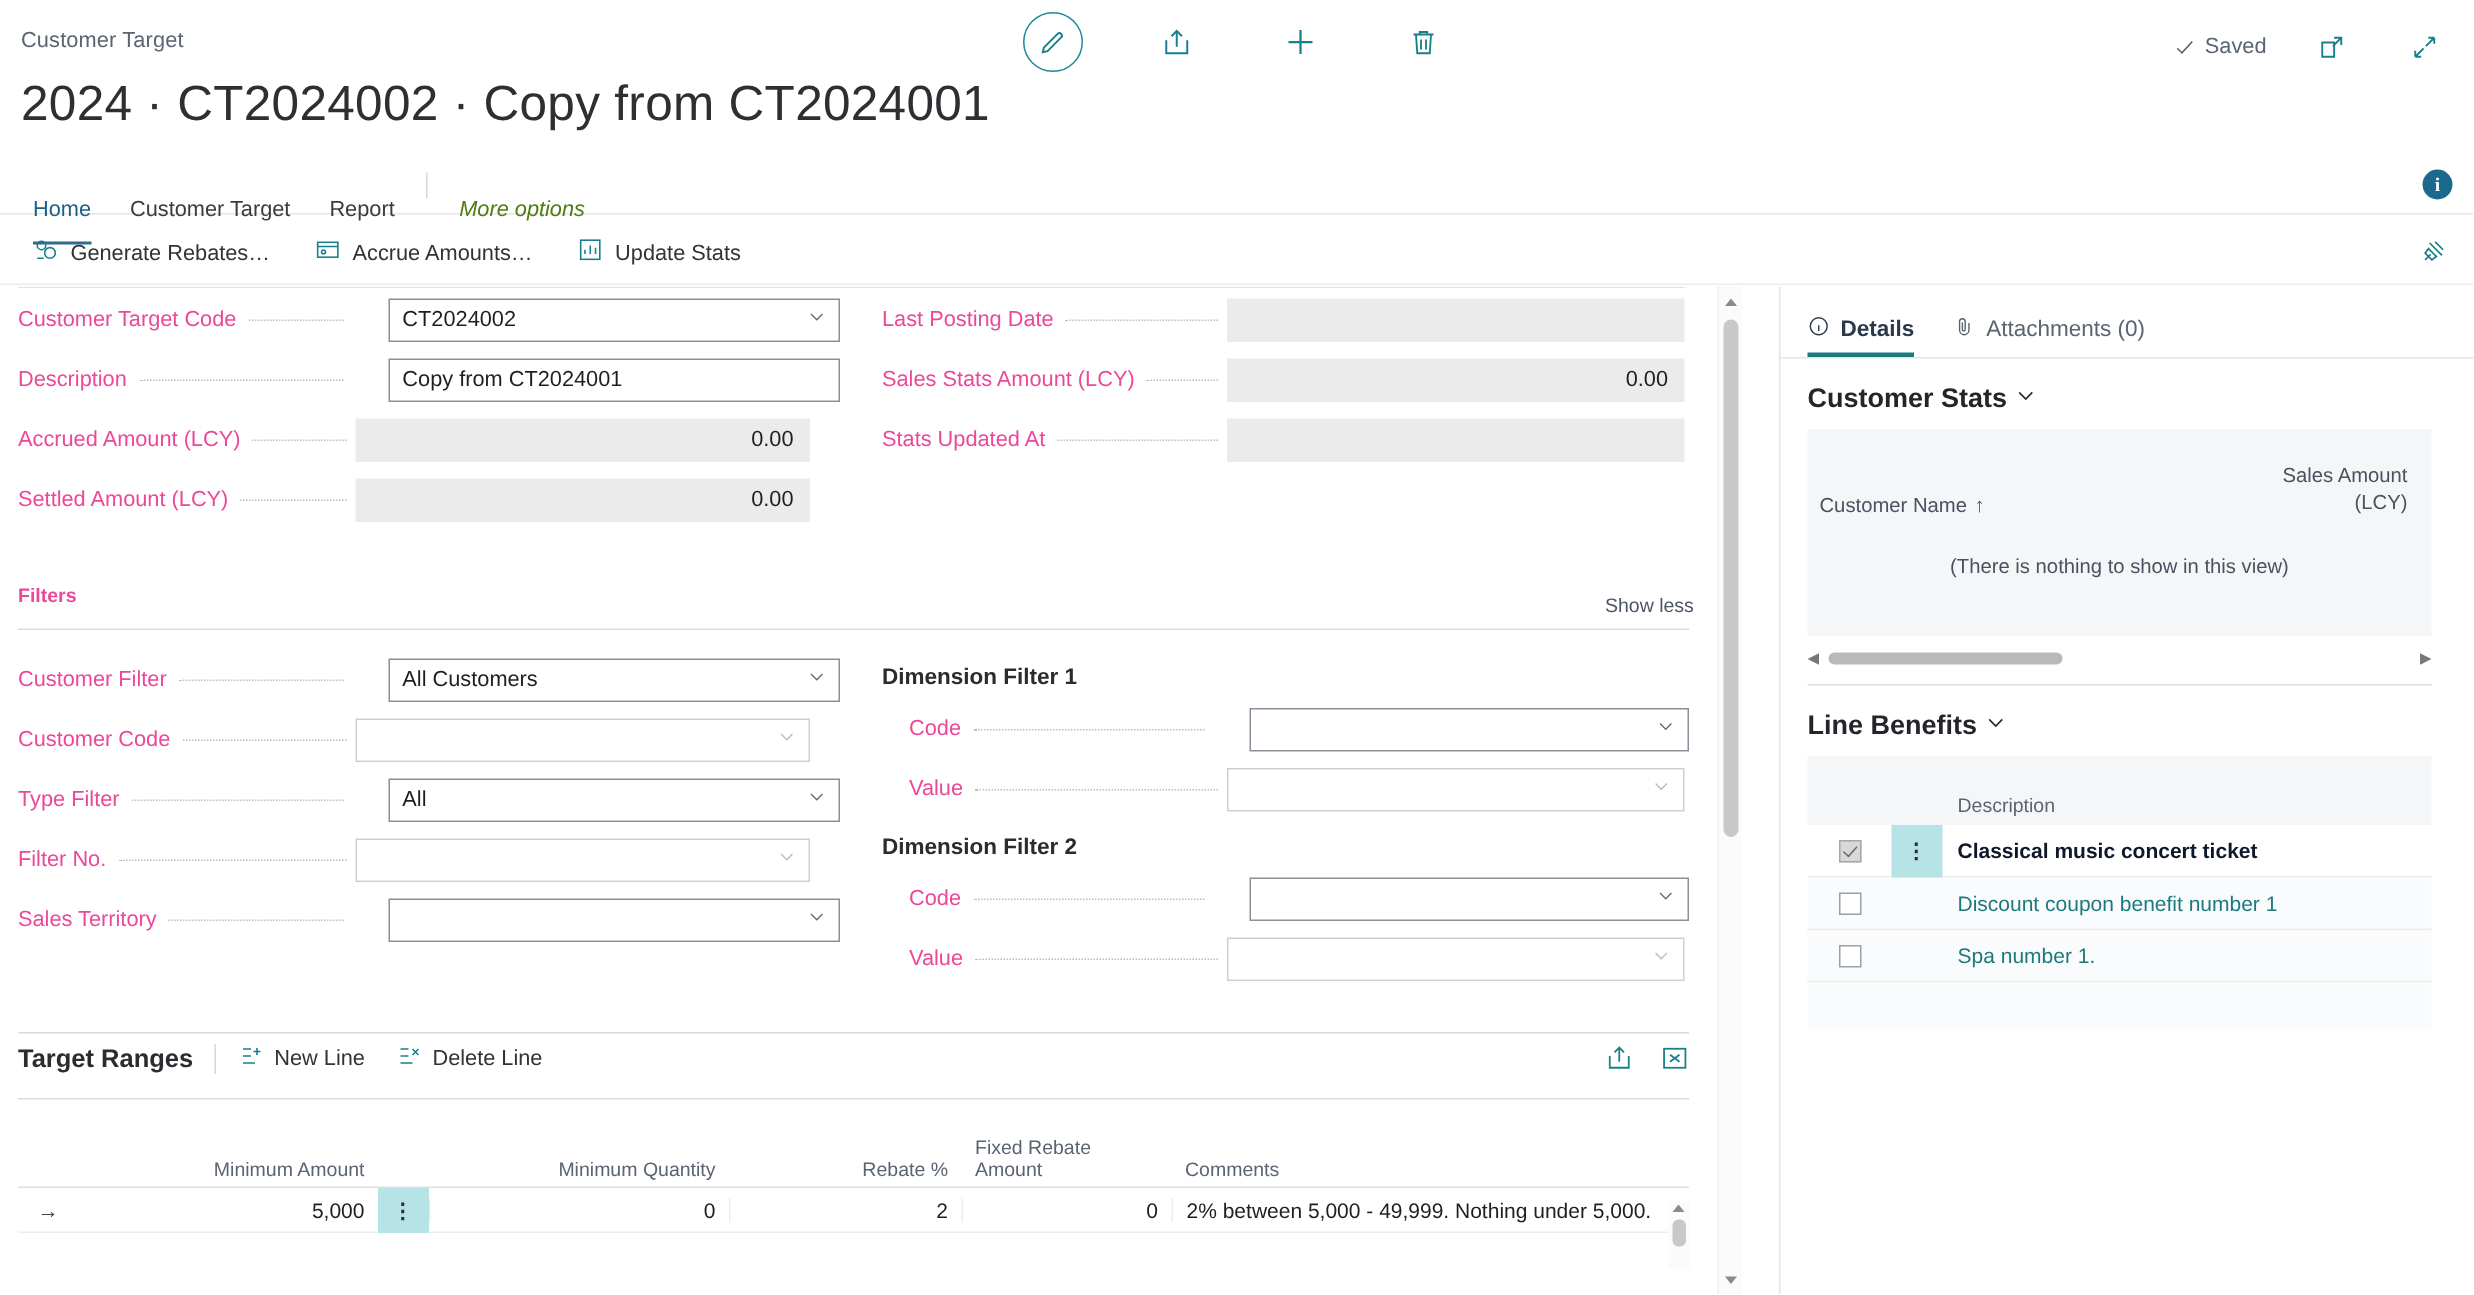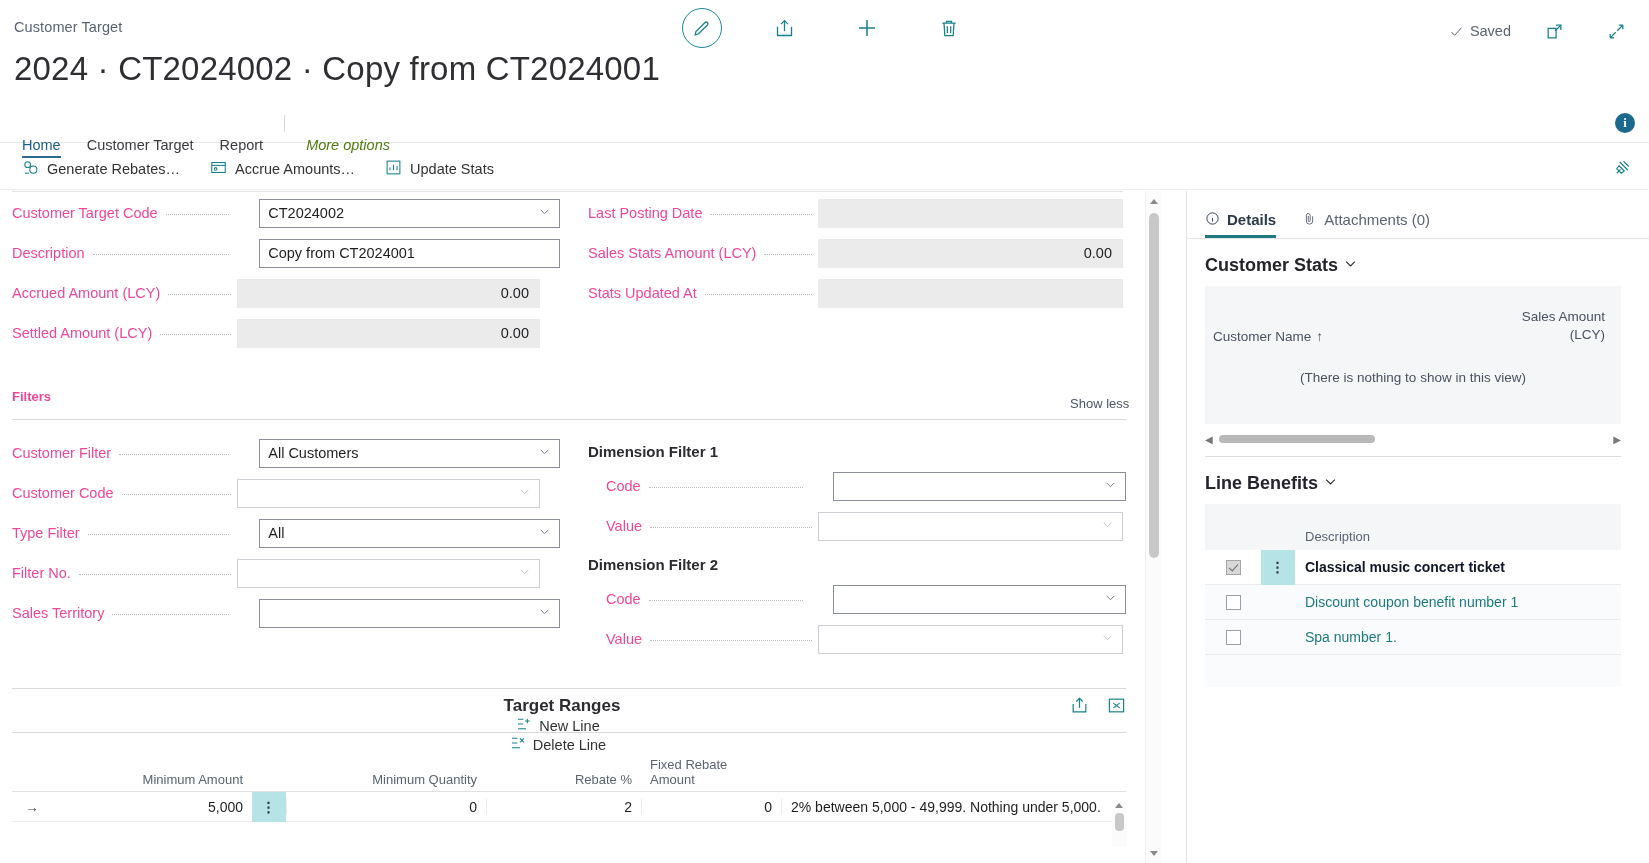--- a/index.html
+++ b/index.html
@@ -60,21 +60,21 @@
   .ribbon-tabs {
     position: absolute; top: 110px; left: 0; right: 0;
     height: 33px;
     display: flex; align-items: center;
     padding-left: 16px;
     border-bottom: 1px solid #e6e6e6;
     gap: 0;
   }
   .rtab {
     font-size: 14.5px; color: #3b3b40;
-    padding: 0 13px 6px 13px; cursor: pointer;
+    padding: 0 13px 16px 13px; cursor: pointer;
     position: relative; line-height: 1; margin-top: 44px;
   }
   .rtab:first-child { padding-left: 6px; }
   .rtab.active { color: #1d5f88; }
   .rtab.active::after {
     content: ""; position: absolute;
     left: 6px; right: 13px; bottom: 0; height: 2px;
     background: #2d6b8f;
   }
   .rtab.muted { color: #4d7c0f; font-style: italic; }
@@ -203,21 +203,21 @@
     position: absolute; font-size: 13px; color: #4a5566; cursor: pointer;
   }
   .subhead {
     font-size: 15px; font-weight: 700; color: #2b2b30;
   }
 
   
   .tr-bar {
     position: absolute; left: 12px; top: 700px;
     width: 1114px; height: 36px;
-    display: flex; align-items: center; gap: 0; flex-direction: column;
+    display: flex; align-items: flex-start; gap: 0;
   }
   .tr-title { font-size: 17px; font-weight: 700; color: #2b2b30; margin-right: 14px; }
   .tr-sep { width: 1px; height: 20px; background: #d7d7d7; margin-right: 16px; }
   .tr-act {
     display: flex; align-items: center; gap: 7px;
     font-size: 14.5px; color: #333; cursor: pointer; margin-right: 22px;
   }
   .tr-right { position: absolute; right: 0; display: flex; gap: 18px; }
 
   .grid {
@@ -718,20 +718,21 @@
       <div class="sect-rule" style="left:12px; width:1114px; top:541px;"></div>
 
       <div class="grid" style="top:571px;">
         <div class="grid-head">
           <div class="gc arrowcell"></div>
           <div class="gc amt r">Minimum Amount</div>
           <div class="gc dots3" style="background:transparent;"></div>
           <div class="gc qty r">Minimum Quantity</div>
           <div class="gc rebate r">Rebate %</div>
           <div class="gc fixed r">Fixed Rebate Amount</div>
+          <div class="gc comments">Comments</div>
         </div>
 
         <div class="grid-row">
           <div class="gc arrowcell">→</div>
           <div class="gc amt r">5,000</div>
           <div class="gc dots3">⋮</div>
           <div class="gc qty r grid-vline">0</div>
           <div class="gc rebate r grid-vline">2</div>
           <div class="gc fixed r grid-vline">0</div>
           <div class="gc comments grid-vline">2% between 5,000 - 49,999. Nothing under 5,000.</div>

